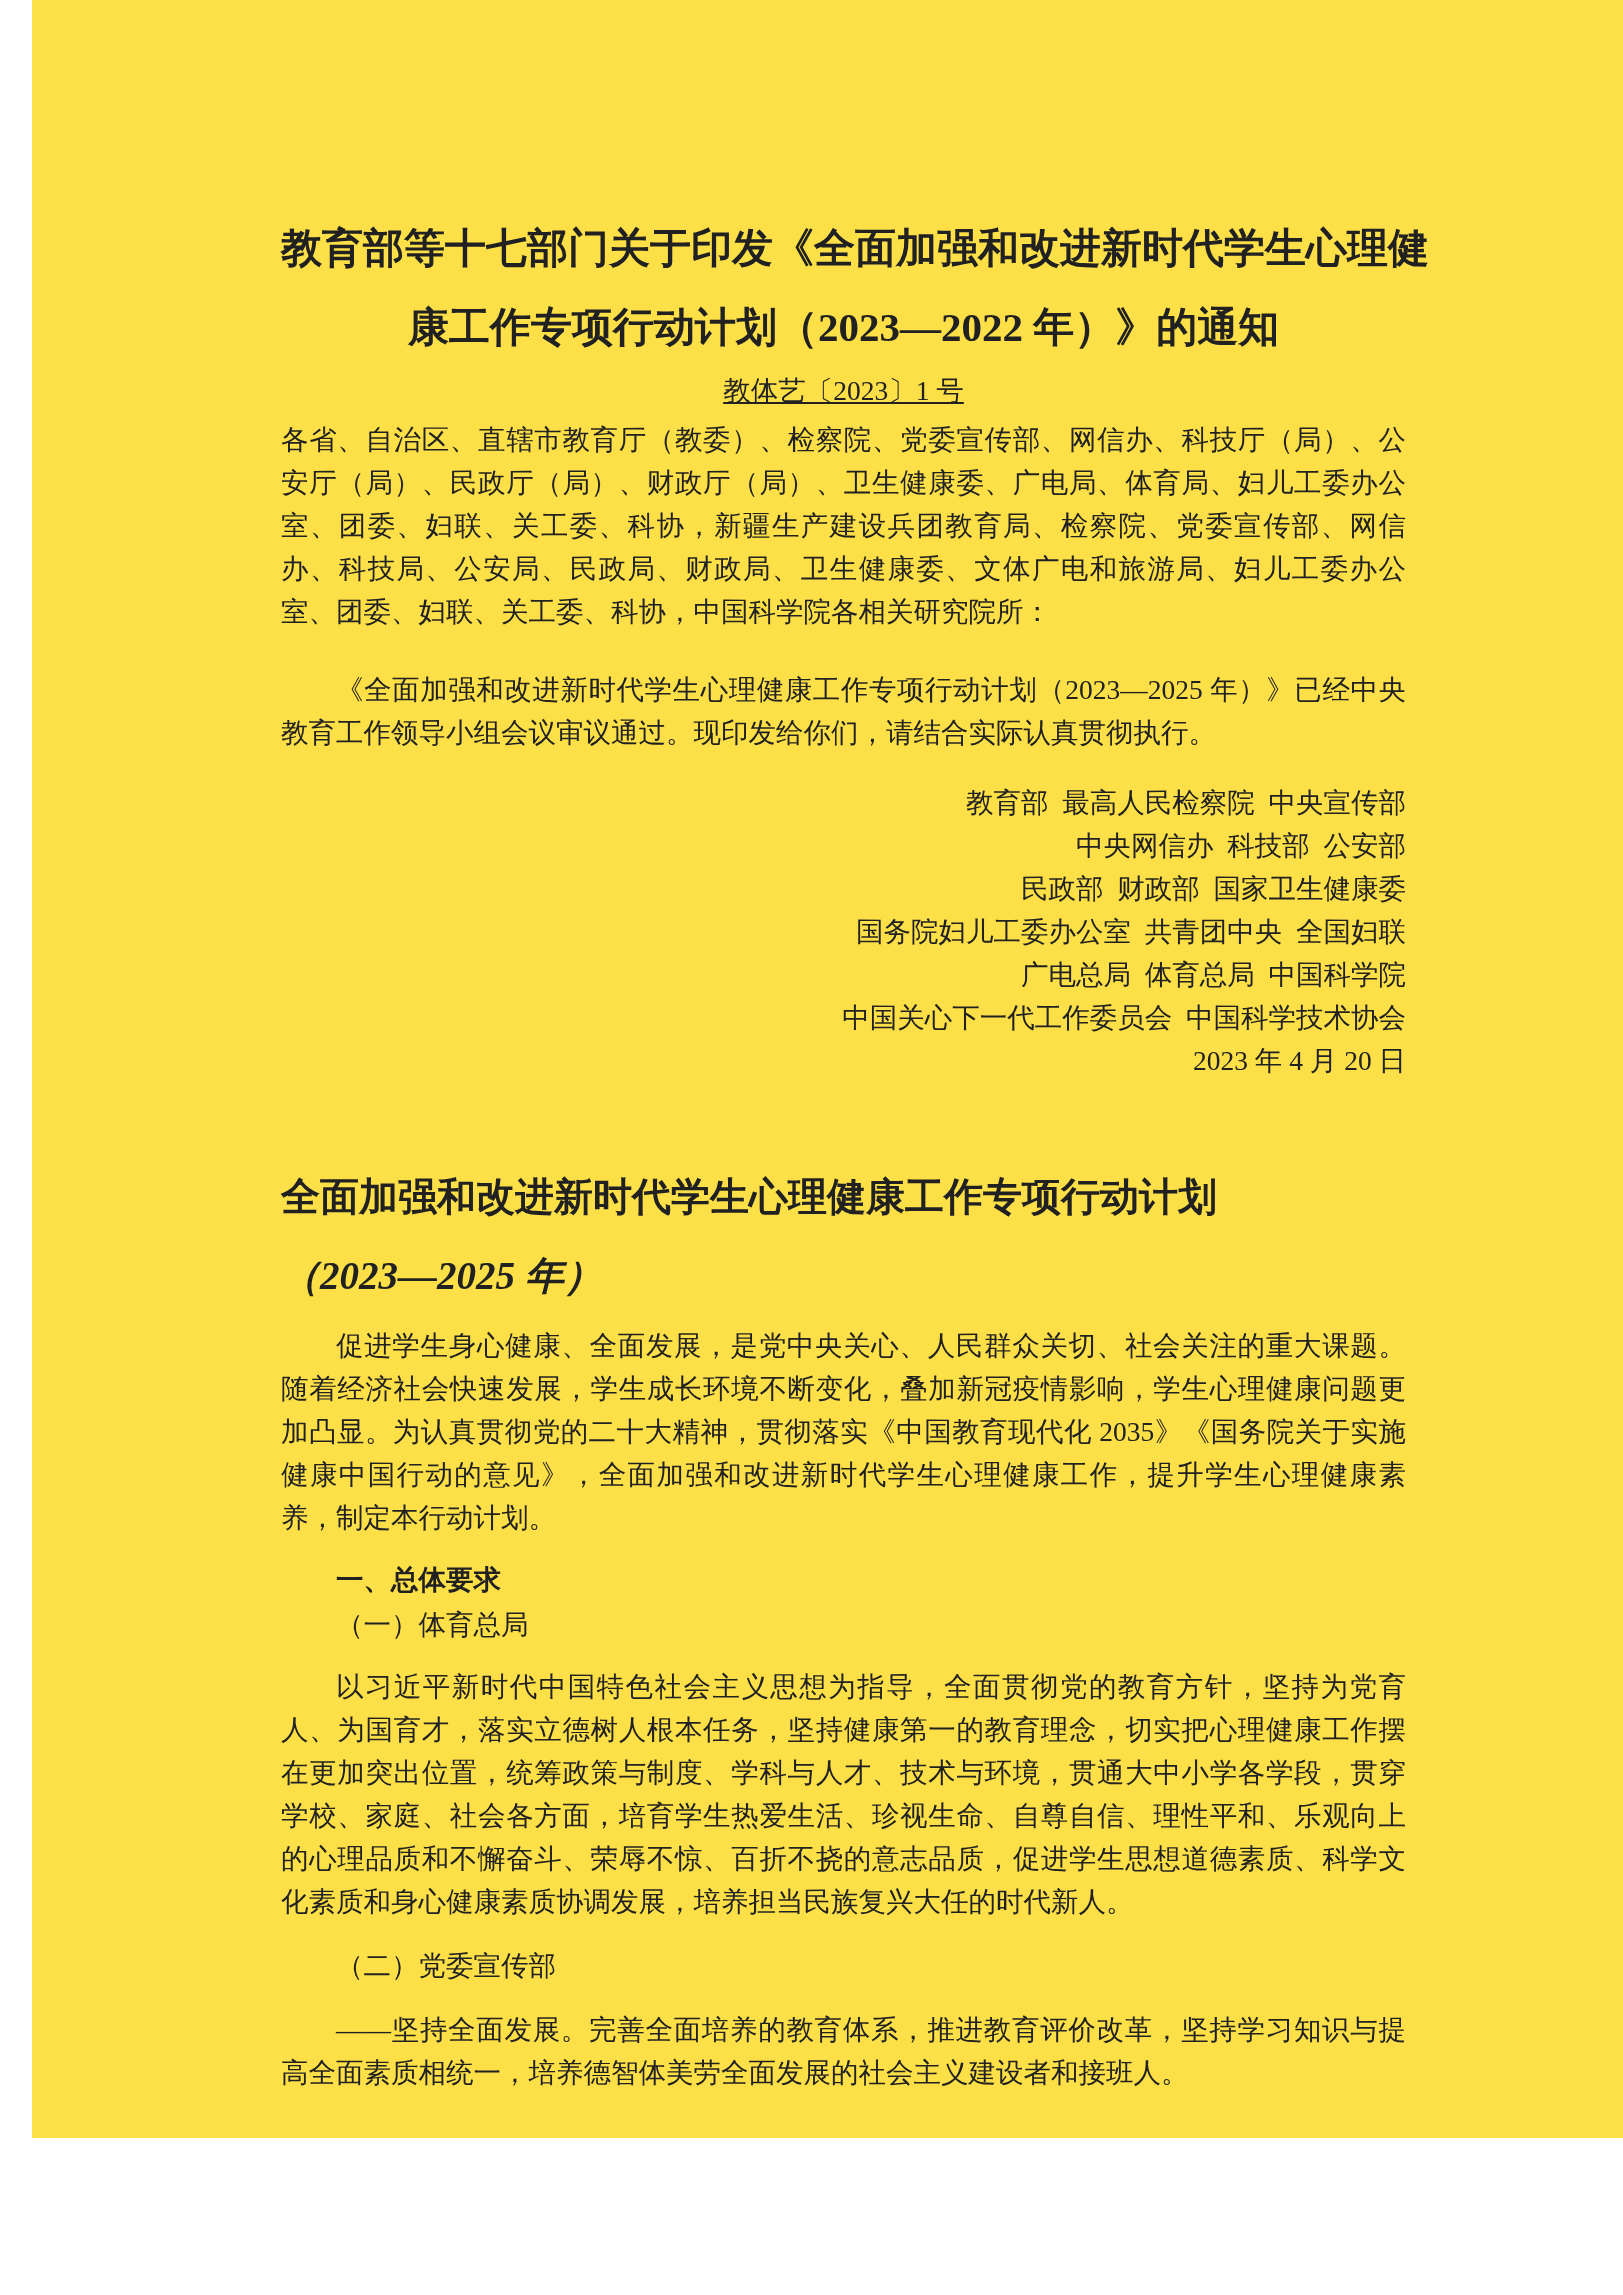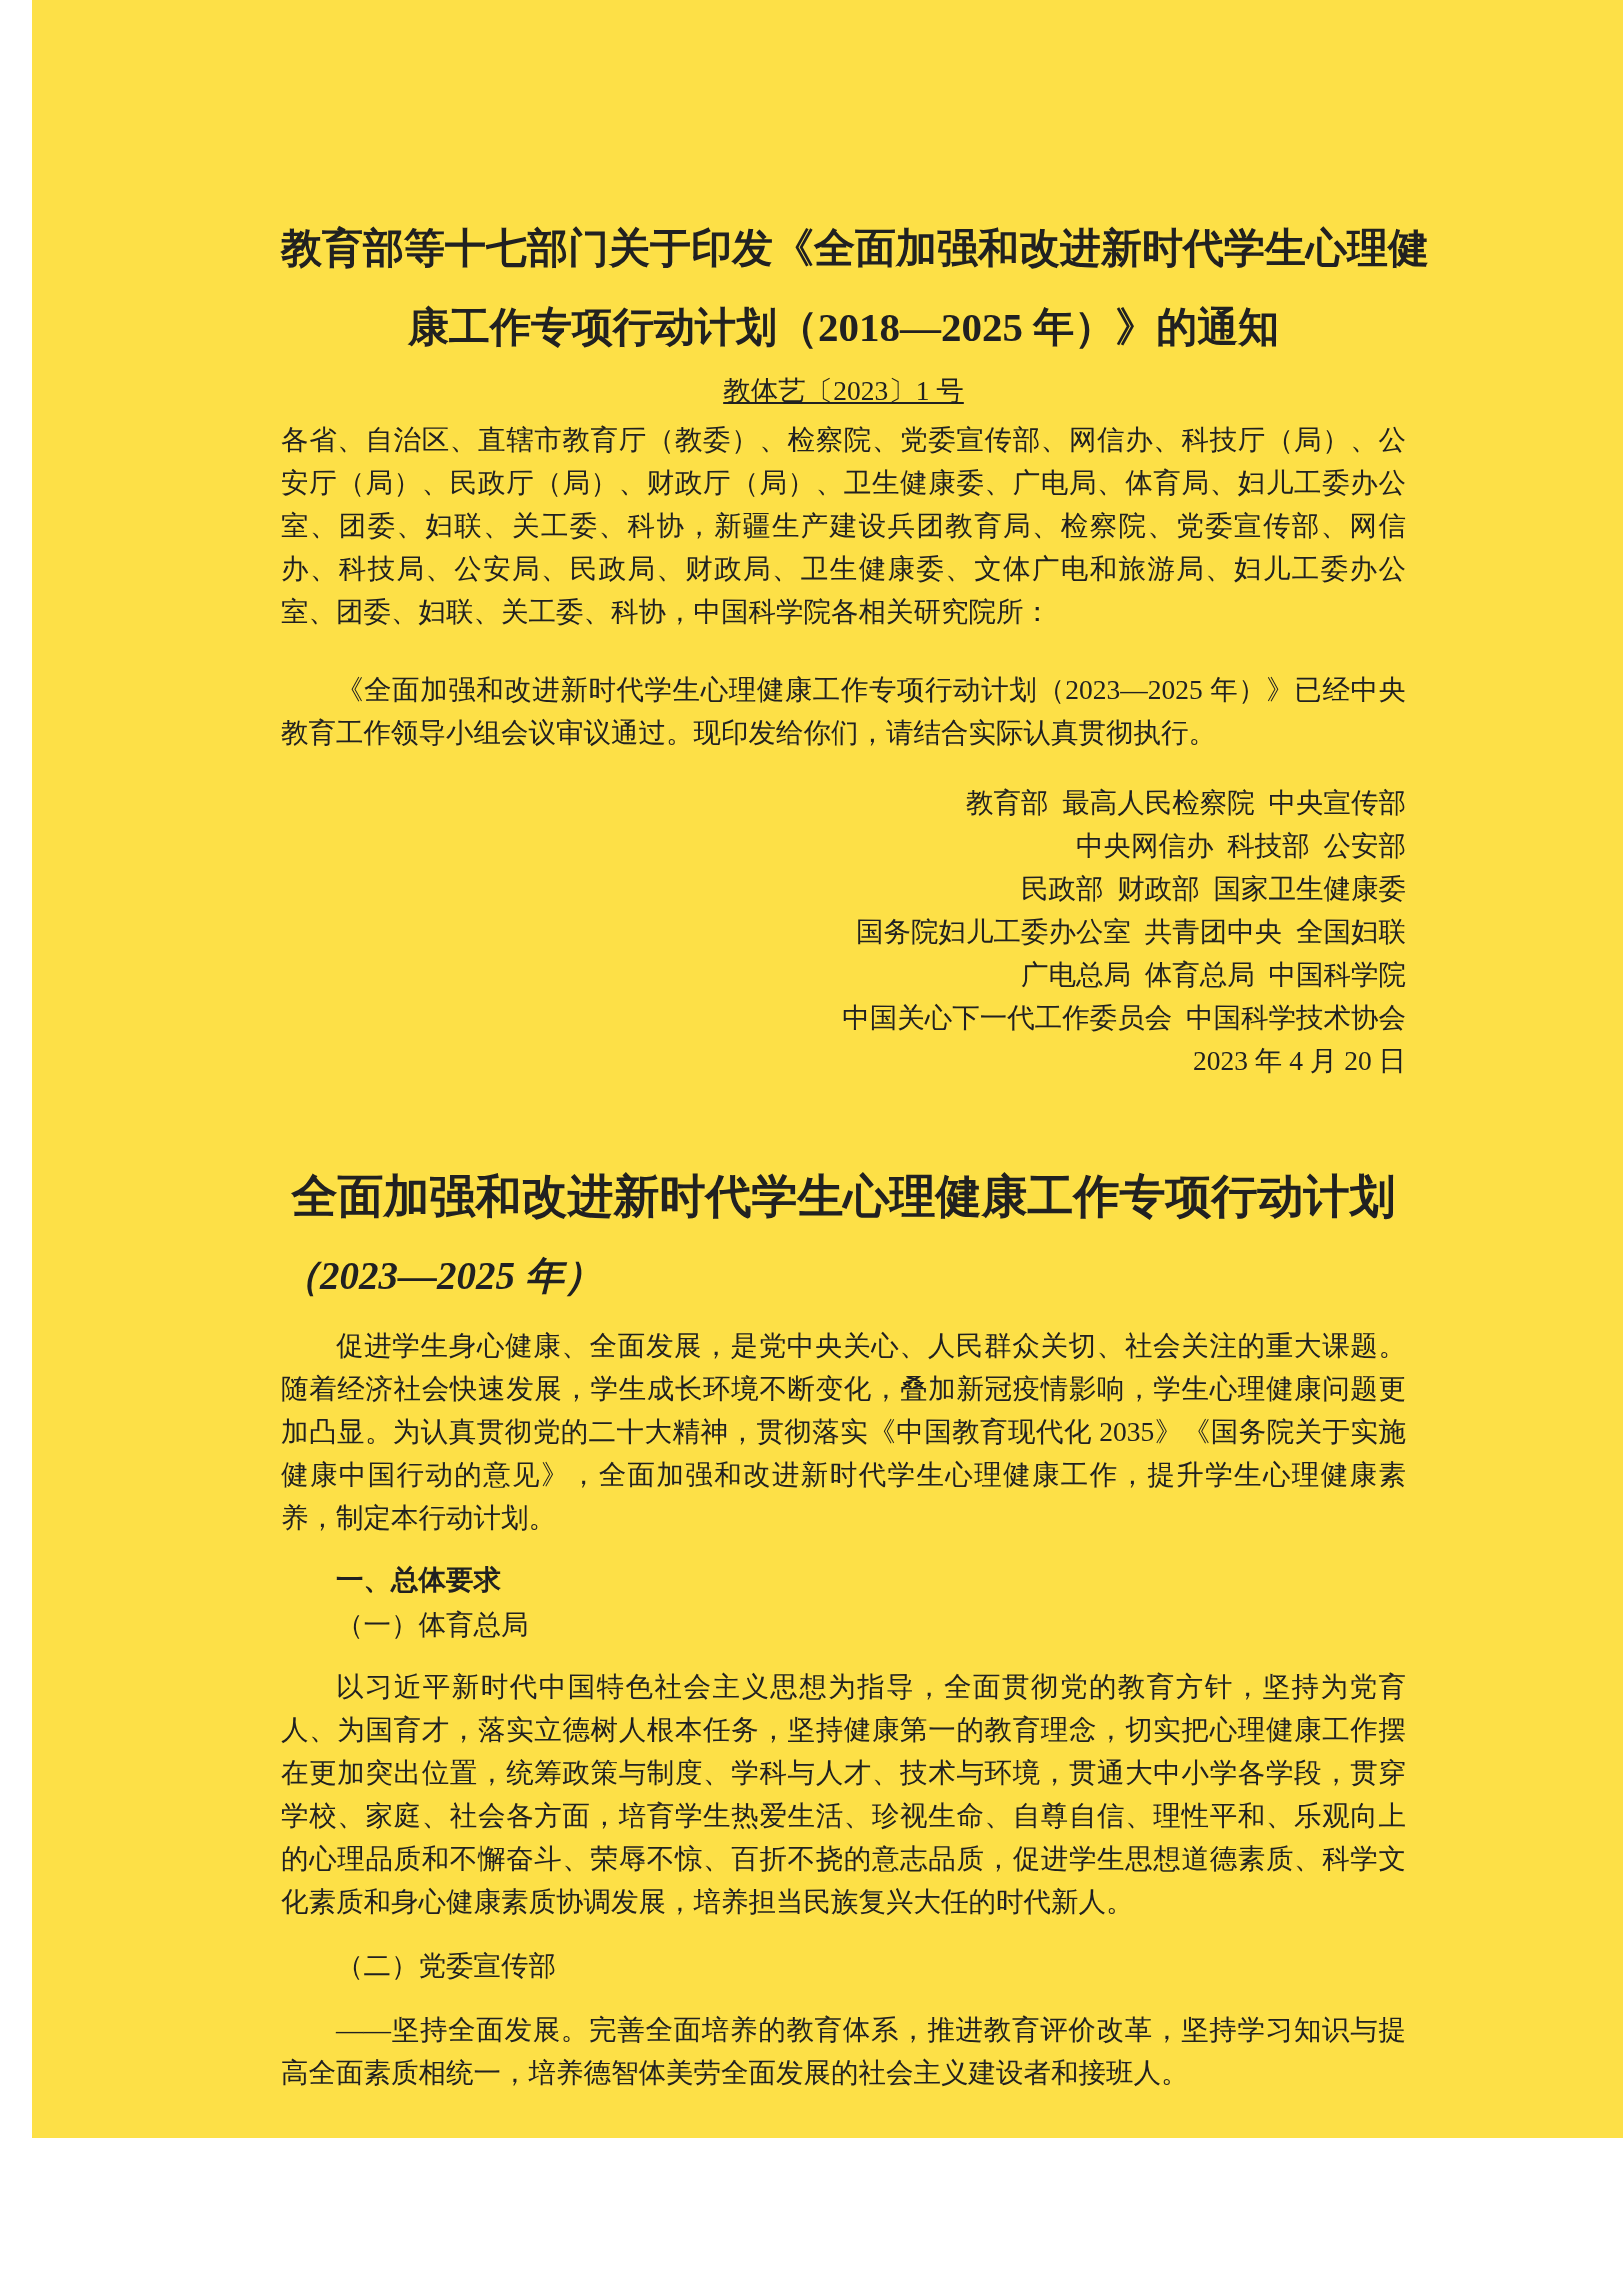--- a/index.html
+++ b/index.html
@@ -17,37 +17,37 @@
   }
   .notice-title { font-size: 41px; font-weight: bold; text-align: center; line-height: 79px; }
   .notice-title .title-line { white-space: nowrap; }
   .doc-number { margin-top: 3.9px; text-align: center; font-size: 27.5px; line-height: 39px; text-decoration: underline; }
   .para { font-size: 27.5px; line-height: 43px; text-align: justify; text-justify: inter-ideograph; margin: 0; }
   .indent { text-indent: 2em; }
   .recipients { margin-top: 7.9px; }
   .notice-body { margin-top: 35px; }
   .signature-block { margin-top: 27px; font-size: 27.5px; line-height: 43px; text-align: right; }
   .signature-block .sig-line { white-space: pre-wrap; }
-  .plan-title { margin-top: 91px; font-size: 46px; font-weight: bold; text-align: center; line-height: 47px; white-space: nowrap; font-family: Liberation Serif, serif; }
+  .plan-title { margin-top: 91px; font-size: 39px; font-weight: bold; line-height: 47px; white-space: nowrap; font-family: Liberation Serif, serif; }
   .plan-subtitle { margin-top: 32px; font-size: 39px; font-weight: bold; text-align: left; line-height: 47px; font-style: italic; }
   .intro { margin-top: 25.5px; }
   .section-heading { font-size: 27.5px; font-weight: bold; margin: 18.3px 0 0 0; text-indent: 2em; line-height: 43px; text-align: justify; }
   .sub-heading { font-size: 27.5px; margin: 2px 0 0 0; text-indent: 2em; line-height: 43px; text-align: justify; }
   .sub1-body { margin-top: 19.6px; }
   .sub2-heading { margin-top: 21px; }
   .sub2-body { margin-top: 21px; }
 </style>
 </head>
 <body>
 
 <div class="page">
 
   <div class="notice-title">
       <div class="title-line">教育部等十七部门关于印发《全面加强和改进新时代学生心理健</div>
-      <div class="title-line">康工作专项行动计划（2018—2025 年）》的通知</div>
+      <div class="title-line">康工作专项行动计划（2023—2022 年）》的通知</div>
     </div>
 
   <div class="doc-number">教体艺〔2023〕1 号</div>
 
   <p class="para recipients">各省、自治区、直辖市教育厅（教委）、检察院、党委宣传部、网信办、科技厅（局）、公安厅（局）、民政厅（局）、财政厅（局）、卫生健康委、广电局、体育局、妇儿工委办公室、团委、妇联、关工委、科协，新疆生产建设兵团教育局、检察院、党委宣传部、网信办、科技局、公安局、民政局、财政局、卫生健康委、文体广电和旅游局、妇儿工委办公室、团委、妇联、关工委、科协，中国科学院各相关研究院所：</p>
 
   <p class="para indent notice-body">《全面加强和改进新时代学生心理健康工作专项行动计划（2023—2025 年）》已经中央教育工作领导小组会议审议通过。现印发给你们，请结合实际认真贯彻执行。</p>
 
   <div class="signature-block">
       <div class="sig-line">教育部  最高人民检察院  中央宣传部</div>

